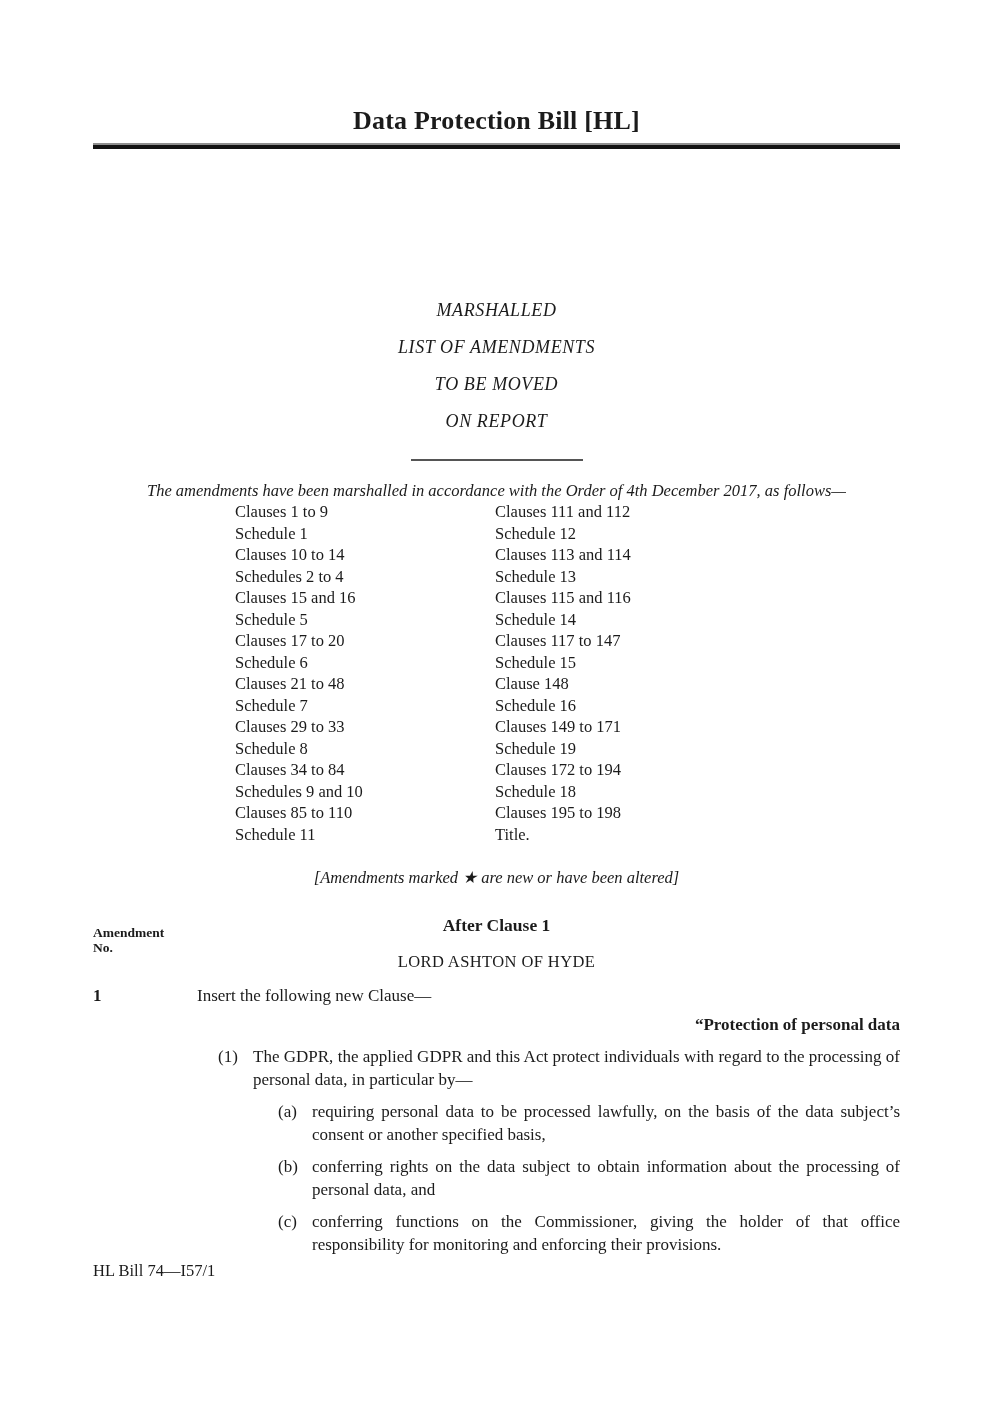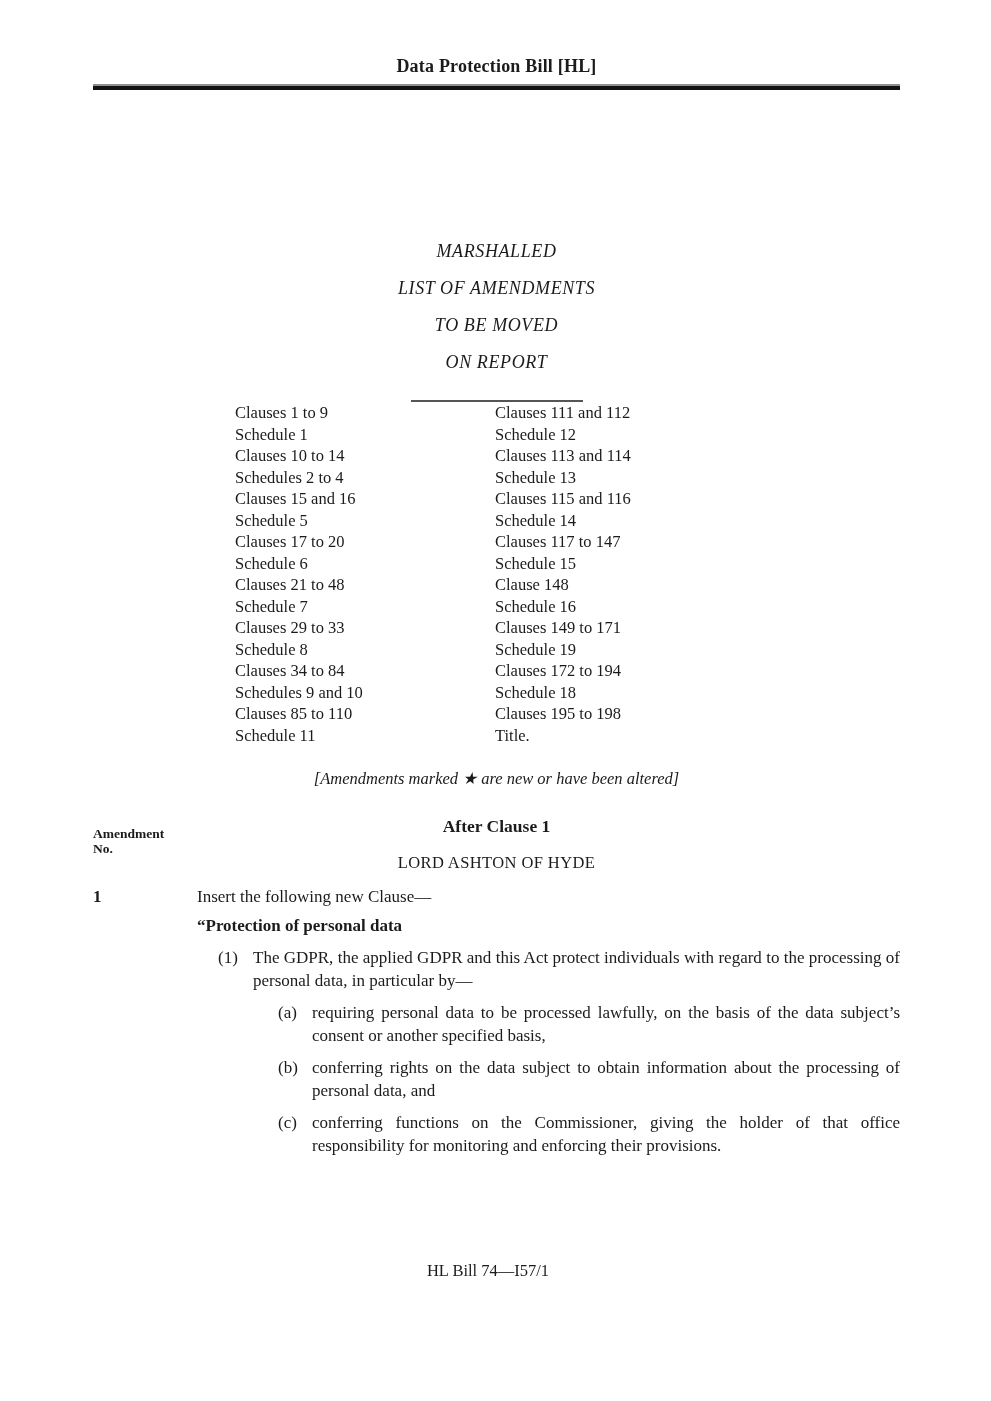--- a/index.html
+++ b/index.html
@@ -9,22 +9,22 @@
     background: #ffffff;
     font-family: "Liberation Serif", "DejaVu Serif", serif;
     color: #1b1b1b;
   }
   .page {
     position: relative;
     width: 991px; height: 1401px;
     padding: 0 91px 0 93px;
   }
   .bill-title {
-    margin: 0; padding-top: 56px;
-    font-size: 18px; font-weight: bold;
+    margin: 0; padding-top: 106px;
+    font-size: 26px; font-weight: bold;
     text-align: center; letter-spacing: 0.2px;
   }
   .double-rule {
     margin-top: 7px;
     height: 4px;
     border-top: 2px solid #8f8f8f;
     border-bottom: 4px solid #121212;
   }
   .headings { margin-top: 152px; }
   .doc-heading {
@@ -68,50 +68,51 @@
     font-size: 16.5px; letter-spacing: 0.4px;
     text-align: center;
   }
   .amendment { position: relative; margin-top: 12px; font-size: 17px; line-height: 23px; }
   .amendment-number {
     position: absolute; left: 0; top: 0;
     font-weight: bold;
   }
   .amendment-body { margin-left: 104px; }
   .instruction { margin: 0; }
-  .clause-title { margin: 6px 0 0 0; font-weight: bold; }
+  .clause-title { margin: 6px 0 0 0; font-weight: bold; text-align: right; }
   .subsection { display: flex; margin-top: 9px; }
   .sub-num { flex: none; margin-left: 21px; width: 35px; }
   .sub-text { flex: 1; text-align: justify; }
   .para { display: flex; margin-top: 9px; }
   .para-letter { flex: none; margin-left: 81px; width: 34px; }
   .para-text { flex: 1; text-align: justify; }
   .page-footer {
     position: absolute; left: 93px; right: 108px; top: 1261px;
-    display: flex; justify-content: center;
+    display: flex; justify-content: flex-start;
     font-size: 16.5px;
   }
 </style>
 </head>
 <body>
 
 <div class="page">
 
   <h1 class="bill-title">Data Protection Bill [HL]</h1>
   <div class="double-rule"></div>
 
   <div class="headings">
     <p class="doc-heading">MARSHALLED</p>
     <p class="doc-heading">LIST OF AMENDMENTS</p>
     <p class="doc-heading">TO BE MOVED</p>
     <p class="doc-heading">ON REPORT</p>
   </div>
 
   <hr class="short-rule">
 
+  <p class="marshal-note">The amendments have been marshalled in accordance with the Order of 4th December 2017, as follows—</p>
 
   <div class="order-columns">
     <ul class="order-col left">
       <li>Clauses 1 to 9</li>
       <li>Schedule 1</li>
       <li>Clauses 10 to 14</li>
       <li>Schedules 2 to 4</li>
       <li>Clauses 15 and 16</li>
       <li>Schedule 5</li>
       <li>Clauses 17 to 20</li>

